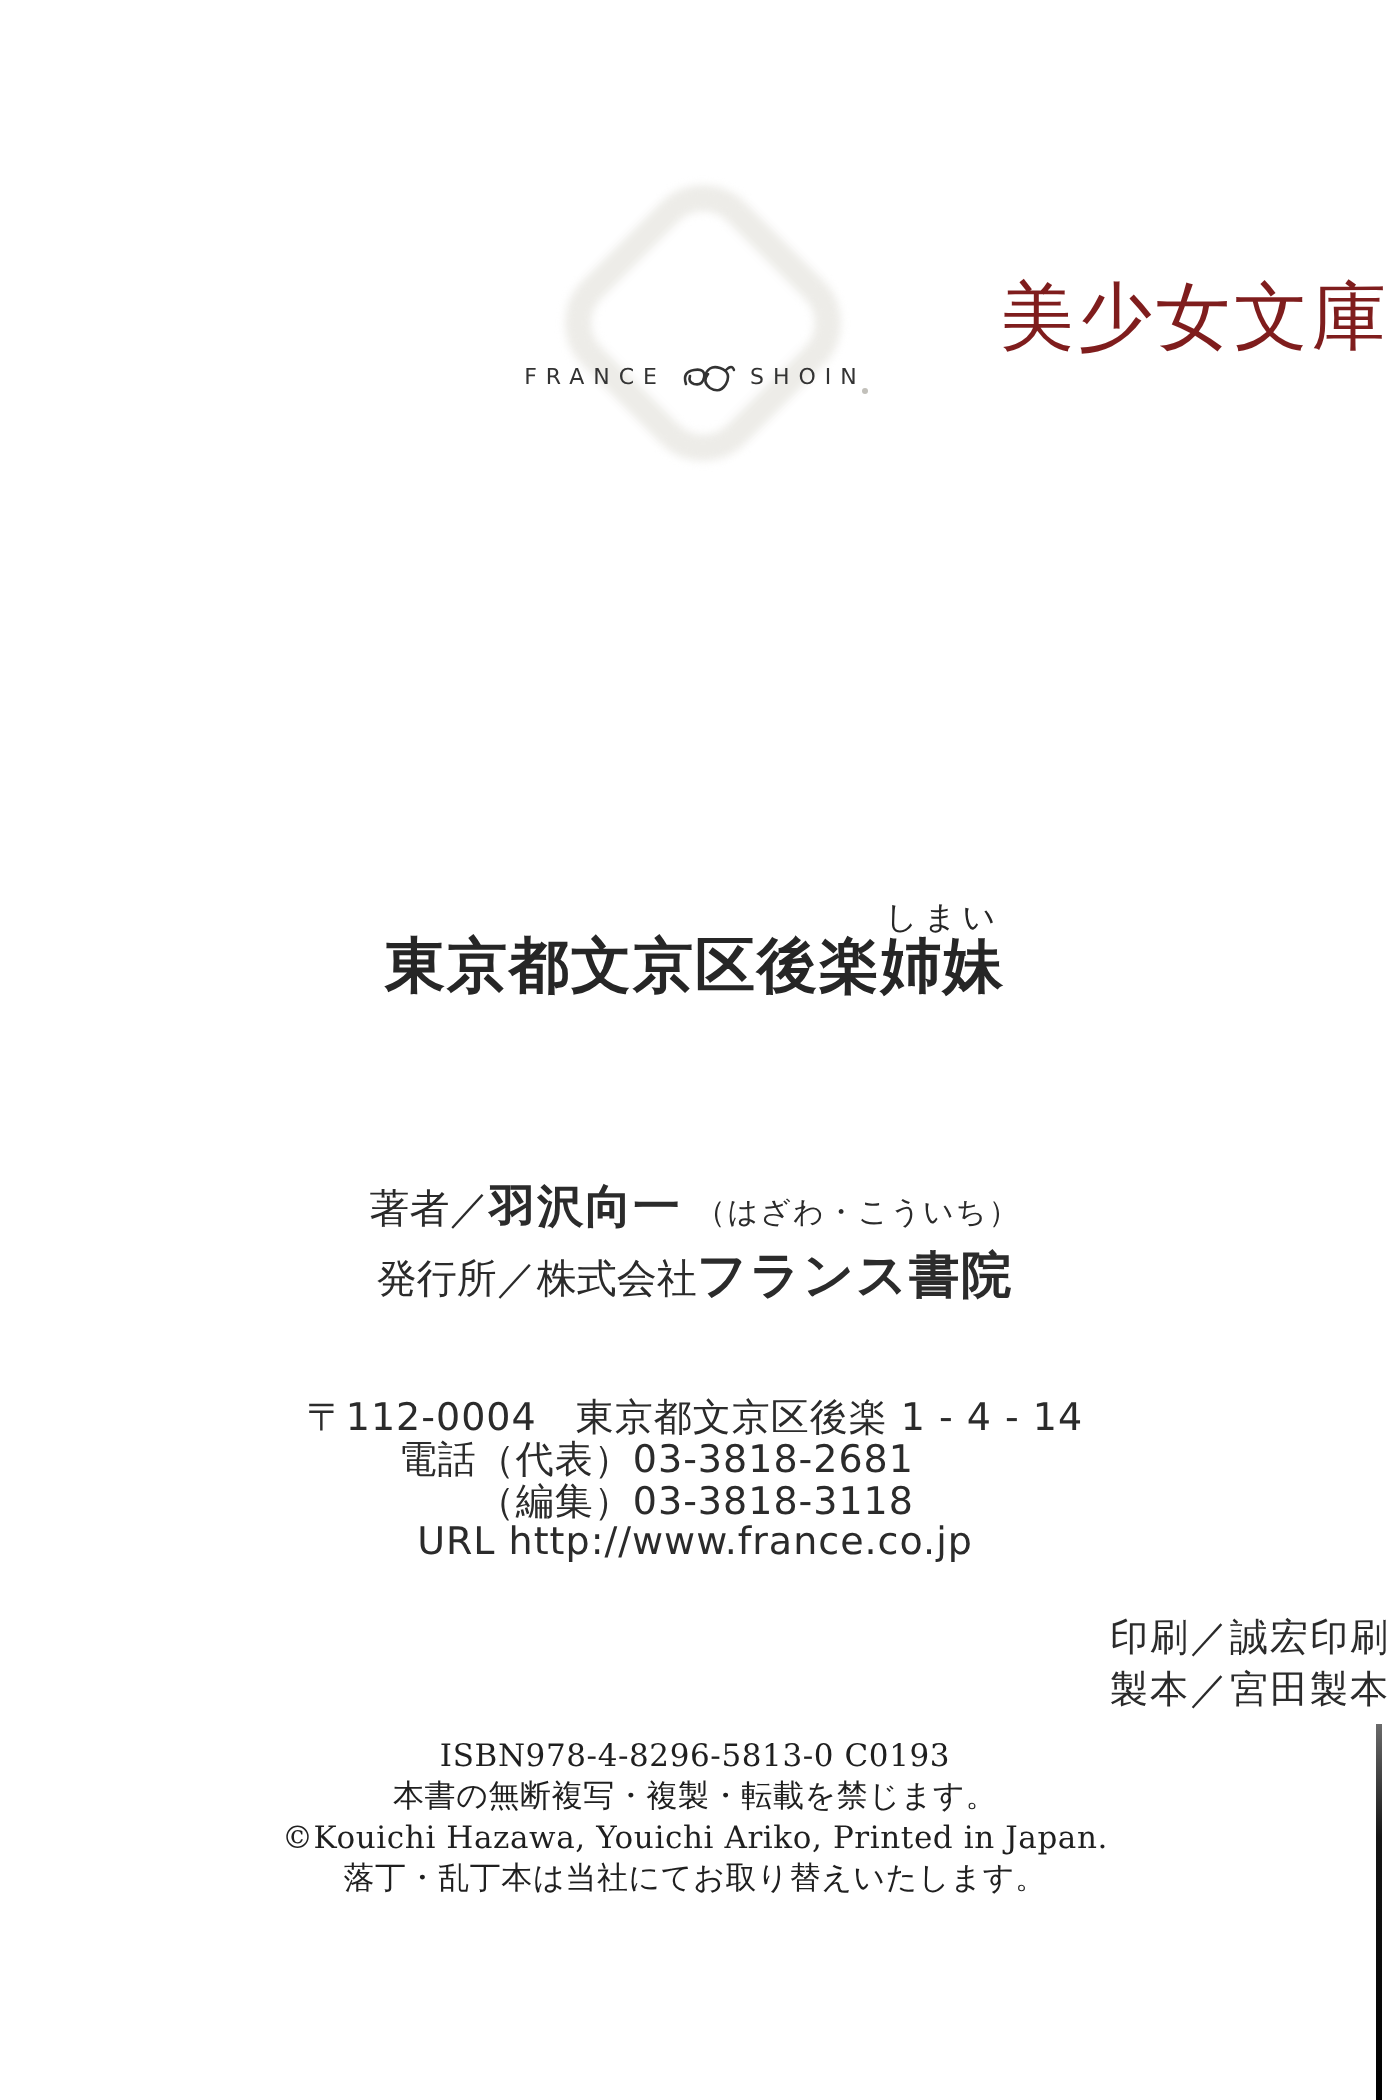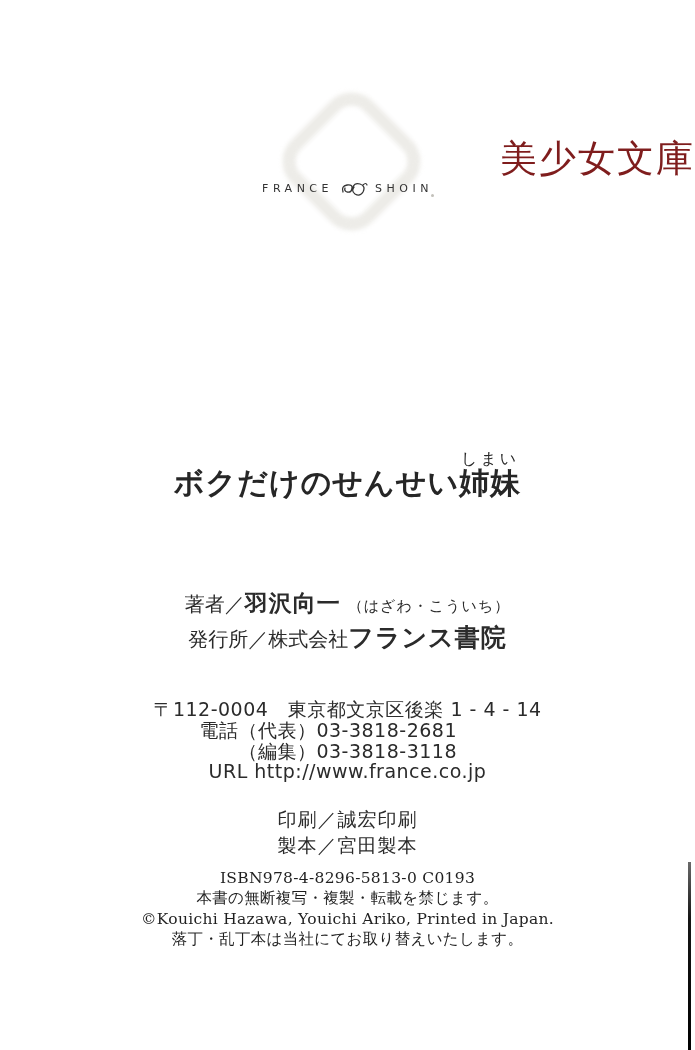--- a/index.html
+++ b/index.html
@@ -71,21 +71,21 @@
   .c-pub-name{font-size:25px;font-weight:bold;letter-spacing:1px;}
 
   
   .contact{position:absolute;top:699px;left:0;width:100%;font-size:19px;}
   .addr{height:21px;line-height:21px;text-align:center;letter-spacing:0.5px;}
   .phones{width:457px;text-align:right;}
   .phones div{height:20.5px;line-height:20.5px;letter-spacing:0.5px;}
   .url-line{height:21px;line-height:21px;text-align:center;letter-spacing:0.5px;}
 
   
-  .production{position:absolute;top:806px;left:0;width:100%;text-align:center;font-size:19px;}
+  .production{position:absolute;top:806px;left:0;width:100%;text-align:right;font-size:19px;}
   .prod-line{height:26px;line-height:26px;letter-spacing:1px;}
 
   
   .colophon{
     position:absolute;top:868px;left:0;width:100%;
     text-align:center;
     font-family:"DejaVu Serif","Liberation Serif",serif;
     font-size:15.5px;color:#1f1f1f;
   }
   .colo-line{height:20.4px;line-height:20.4px;letter-spacing:0.3px;}
@@ -108,21 +108,21 @@
     <span>FRANCE</span>
     <svg width="28" height="17" viewBox="0 0 28 17" aria-hidden="true">
       <path d="M3 12 q-2 -6 4 -7 q6 -1 5 4 q-1 4 -5 3 q-3 -1 -2 -4" fill="none" stroke="#333" stroke-width="1.3" stroke-linecap="round"></path>
       <path d="M12 9 q2 -7 8 -5 q6 2 3 8 q-3 5 -8 2 q-4 -3 -1 -7" fill="none" stroke="#333" stroke-width="1.3" stroke-linecap="round"></path>
       <path d="M23 5 q3 -3 4 0" fill="none" stroke="#333" stroke-width="1.2" stroke-linecap="round"></path>
     </svg>
     <span>SHOIN</span>
   </div>
 
   <div class="title">
-    <span>ボクだけのせんせい</span><span class="ruby-wrap"><span class="furi">しまい</span><span>姉妹</span></span>
+    <span>東京都文京区後楽</span><span class="ruby-wrap"><span class="furi">しまい</span><span>姉妹</span></span>
   </div>
 
   <div class="credits">
     <div class="credit-line">
       <span class="c-label">著者／</span>
       <span class="c-name">羽沢向一</span>
       <span class="c-read">（はざわ・こういち）</span>
     </div>
     <div class="credit-line">
       <span class="c-label">発行所／株式会社</span>

